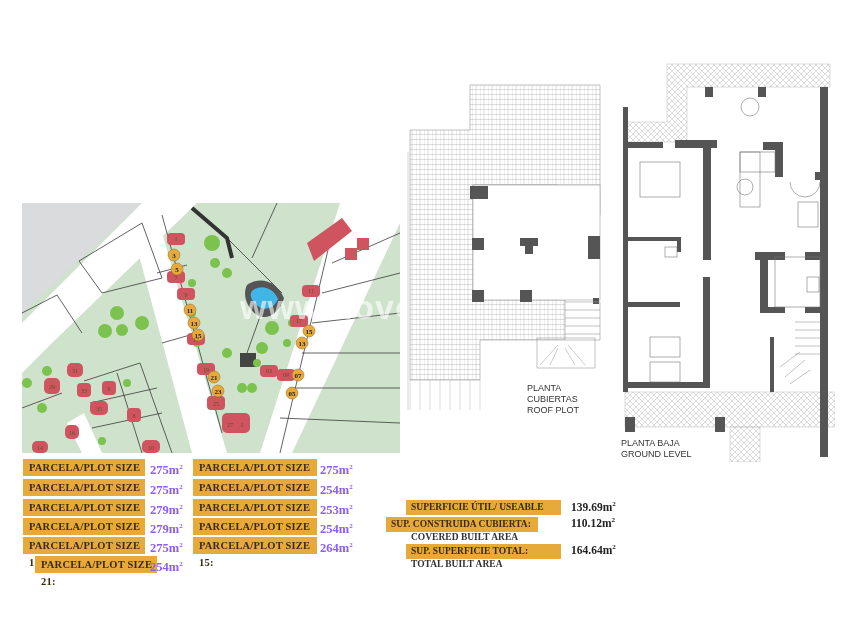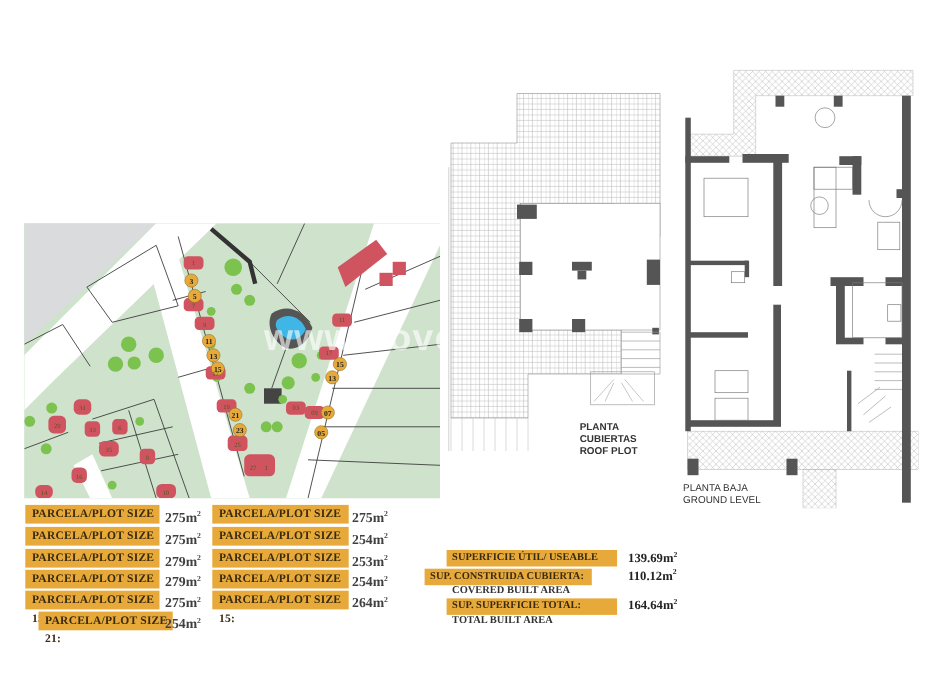--- a/index.html
+++ b/index.html
@@ -1,21 +1,21 @@
 <!DOCTYPE html>
 <html><head>
 <meta charset="utf-8">
 <style>
   html,body{margin:0;padding:0;background:#fff;}
   body{width:850px;height:620px;position:relative;overflow:hidden;font-family:"Liberation Serif",serif;}
   .abs{position:absolute;}
   
   #sitemap{left:22px;top:203px;width:378px;height:250px;background:#cfe3cc;overflow:hidden;}
   .plot-label{position:absolute;height:17px;background:#e7aa3a;color:#3a2a10;font-weight:bold;font-size:10.5px;line-height:17px;padding-left:6px;box-sizing:border-box;letter-spacing:0.2px;}
-  .plot-val{position:absolute;font-weight:bold;font-size:12.5px;color:#404040;line-height:17px;}
+  .plot-val{position:absolute;font-weight:bold;font-size:12.5px;color:#8b5cf6;line-height:17px;}
   .plot-val sup{font-size:7px;}
   .area-label{position:absolute;height:15px;background:#e7aa3a;color:#3a2a10;font-weight:bold;font-size:9.5px;line-height:15px;padding-left:5px;box-sizing:border-box;}
   .area-sub{position:absolute;font-weight:bold;font-size:9.5px;color:#333;text-align:center;}
   .area-val{position:absolute;font-weight:bold;font-size:11.5px;color:#222;}
   .area-val sup{font-size:7px;}
   .plan-title{position:absolute;font-family:"Liberation Sans",sans-serif;font-size:9px;color:#333;line-height:11px;}
   .watermark{position:absolute;left:240px;top:288px;font-family:"Liberation Sans",sans-serif;font-size:34px;color:rgba(255,255,255,0.6);letter-spacing:1px;font-weight:bold;}
 </style>
 </head>
 <body>
@@ -222,21 +222,21 @@
     <rect x="188" y="156" width="12" height="23" fill="#555"></rect>
     <rect x="72" y="210" width="12" height="12" fill="#555"></rect>
     <rect x="120" y="210" width="12" height="12" fill="#555"></rect>
     <rect x="193" y="218" width="6" height="6" fill="#555"></rect>
     <rect x="137" y="258" width="58" height="30" fill="none" stroke="#999" stroke-width="0.6"></rect>
     <path d="M165,222 H200 V260 H165 M165,230 H200 M165,238 H200 M165,246 H200 M165,254 H200" stroke="#999" stroke-width="0.6" fill="none"></path>
     <path d="M140,285 L158,265 M150,285 L158,268 M175,285 L165,268 M185,285 L168,265" stroke="#999" stroke-width="0.5"></path>
     <path d="M10,300 V330 M20,300 V330 M30,300 V330 M40,300 V330 M50,300 V330 M60,300 V330 M70,300 V330 M80,300 V330" stroke="#bbb" stroke-width="0.5"></path>
     <path d="M8,72 V330" stroke="#bbb" stroke-width="0.6"></path>
   </svg>
-  <div class="plan-title" style="left:127px;top:303px;font-weight:bold;">
+  <div class="plan-title" style="left:127px;top:303px;">
     <div>PLANTA CUBIERTAS</div>
       <div>ROOF PLOT</div>
   </div>
 </div>
 
 <div class="abs" style="left:615px;top:62px;width:220px;height:400px;">
   <svg width="220" height="400" viewBox="0 0 220 400">
     <defs>
       <pattern id="hatch2" width="6" height="6" patternUnits="userSpaceOnUse">
         <path d="M0,0 L6,6 M6,0 L0,6" stroke="#bbb" stroke-width="0.5"></path>

